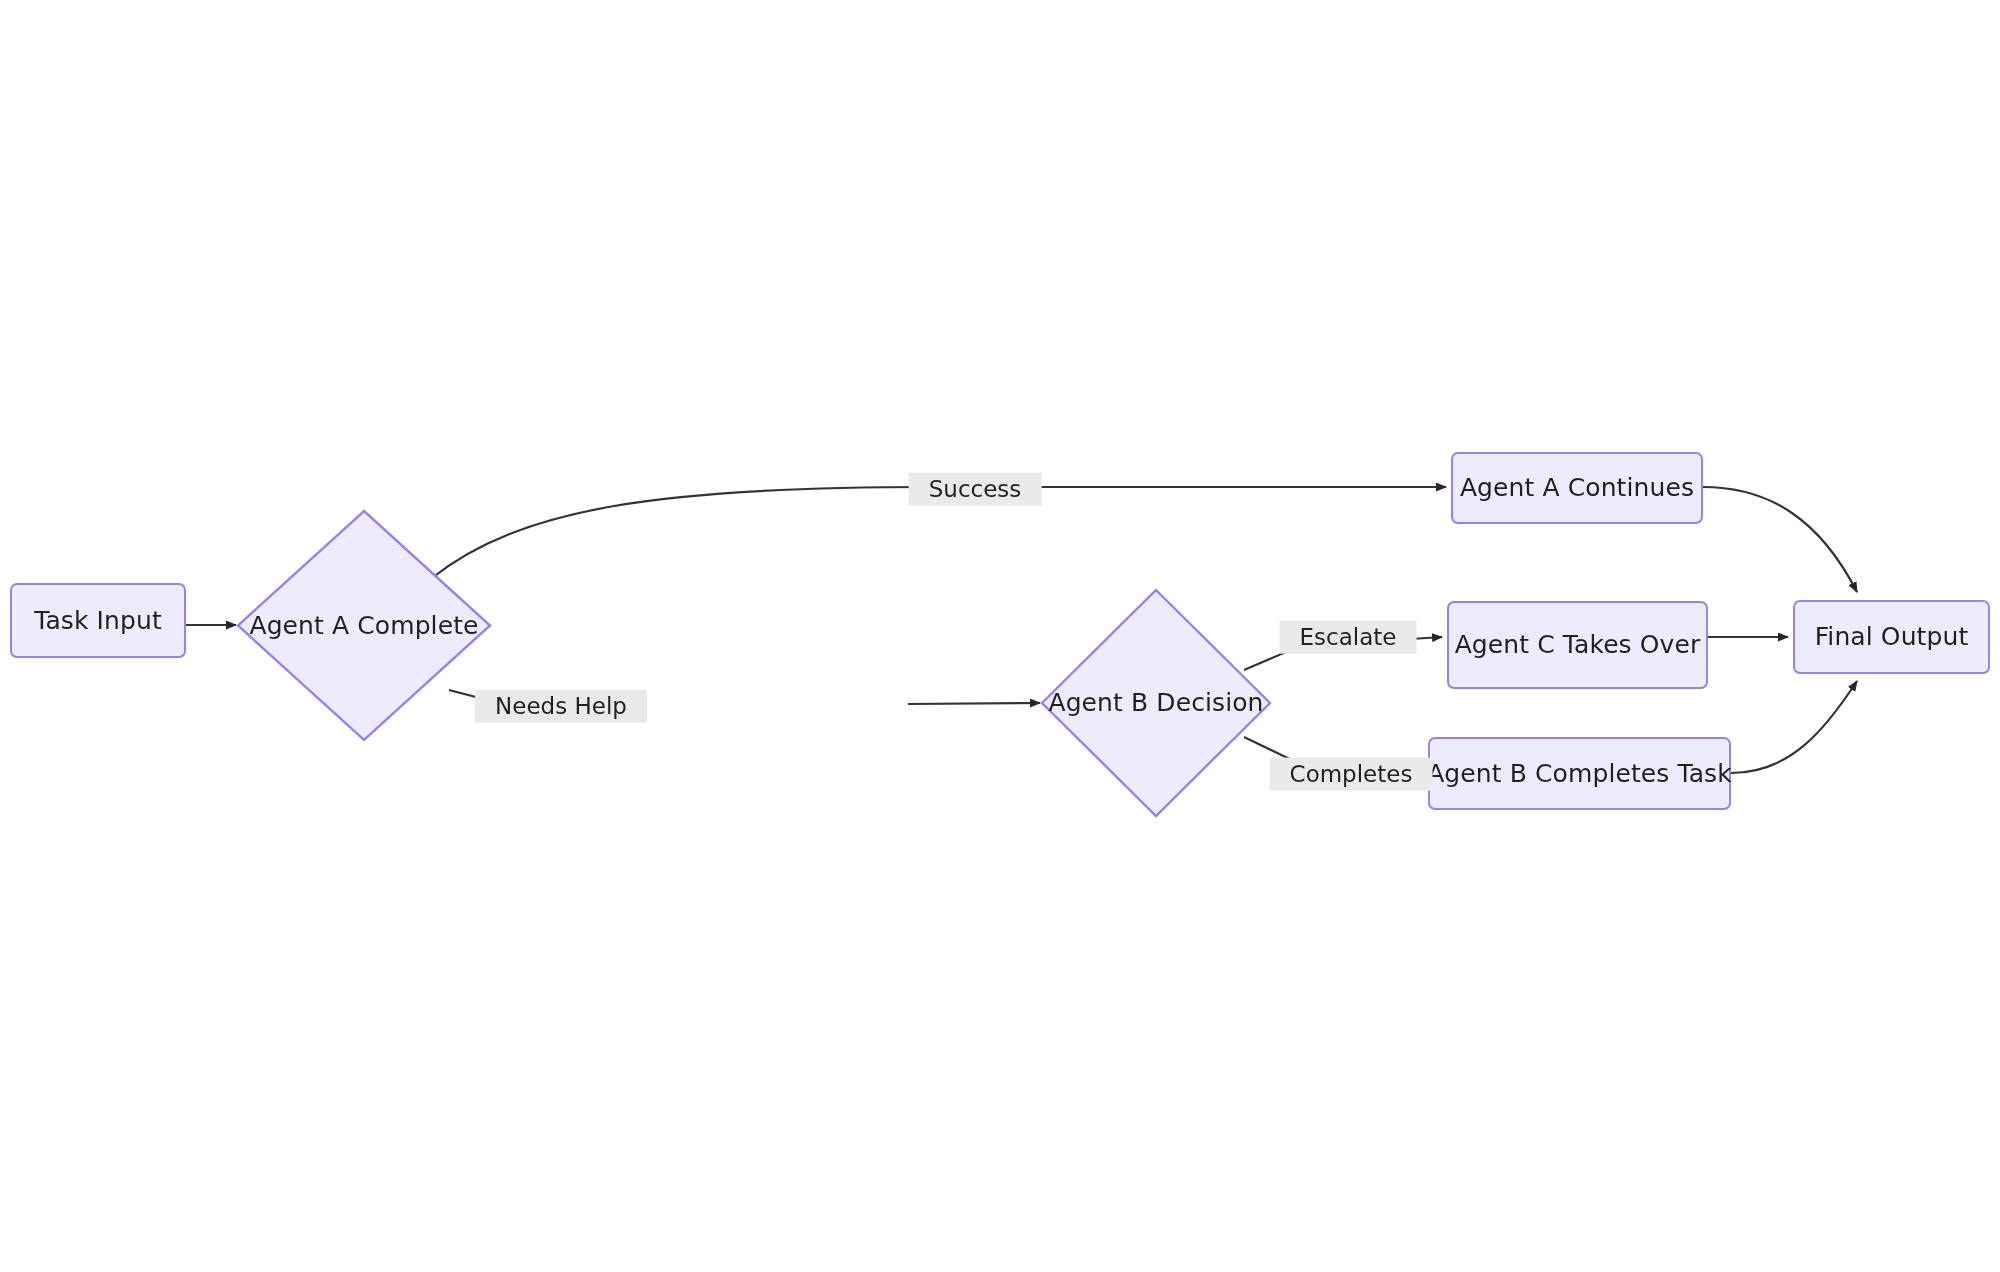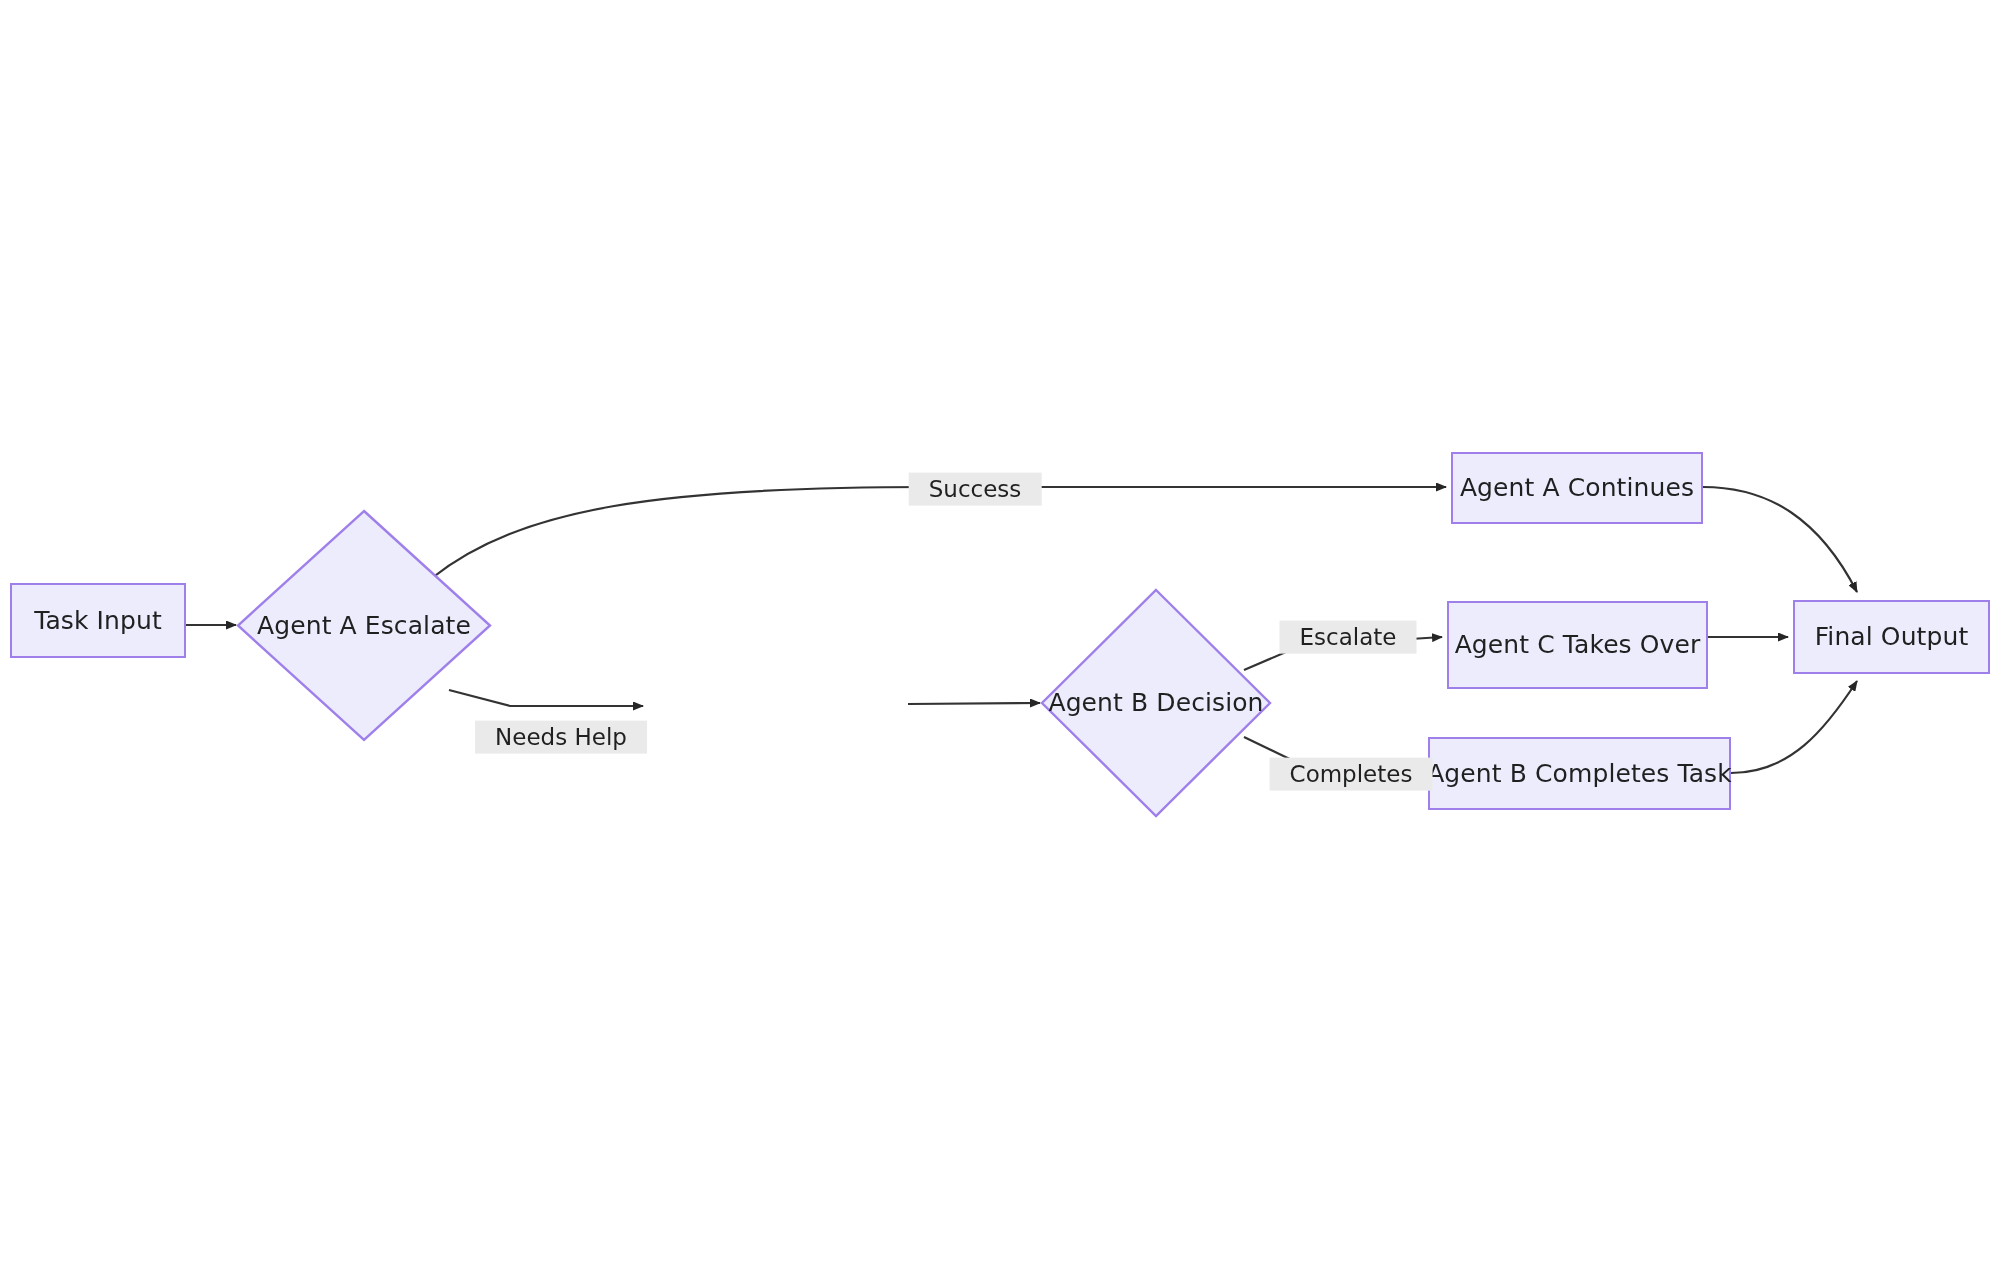--- a/index.html
+++ b/index.html
@@ -34,21 +34,21 @@
     justify-content: center;
     color: #1f2020;
     font-size: 25px;
     line-height: 1.1;
     letter-spacing: 0.1px;
     white-space: nowrap;
   }
   .node-rect {
     background: #ececfd;
     border: 2px solid #9f7fea;
-    border-radius: 0;
+    border-radius: 7px;
   }
   .node-diamond {
     background: transparent;
     border: none;
   }
   .node-diamond .diamond-shape {
     position: absolute;
     left: 0;
     top: 0;
     width: 100%;
@@ -102,21 +102,21 @@
   </svg>
 
   <div class="node node-rect" style="left:10px; top:583px; width:176px; height:75px;">
     <span>Task Input</span>
   </div>
 
   <div class="node node-diamond" style="left:236px; top:509px; width:256px; height:233px;">
     <svg class="diamond-shape" viewBox="0 0 256 233" preserveAspectRatio="none" xmlns="http://www.w3.org/2000/svg">
       <polygon points="128,2 254,116.5 128,231 2,116.5" fill="#ececfd" stroke="#9f7fea" stroke-width="2.4"></polygon>
     </svg>
-    <span class="diamond-label">Agent A Escalate</span>
+    <span class="diamond-label">Agent A Complete</span>
   </div>
 
 
   <div class="node node-diamond" style="left:1040px; top:588px; width:232px; height:230px;">
     <svg class="diamond-shape" viewBox="0 0 232 230" preserveAspectRatio="none" xmlns="http://www.w3.org/2000/svg">
       <polygon points="116,2 230,115 116,228 2,115" fill="#ececfd" stroke="#9f7fea" stroke-width="2.4"></polygon>
     </svg>
     <span class="diamond-label">Agent B Decision</span>
   </div>
 
@@ -131,19 +131,19 @@
   <div class="node node-rect" style="left:1428px; top:737px; width:303px; height:73px;">
     <span>Agent B Completes Task</span>
   </div>
 
   <div class="node node-rect" style="left:1793px; top:600px; width:197px; height:74px;">
     <span>Final Output</span>
   </div>
 
   <div class="edge-label" style="left:975px; top:489px;">Success</div>
 
-  <div class="edge-label" style="left:561px; top:737px;">Needs Help</div>
+  <div class="edge-label" style="left:561px; top:706px;">Needs Help</div>
 
   <div class="edge-label" style="left:1348px; top:637px;">Escalate</div>
 
   <div class="edge-label" style="left:1351px; top:774px;">Completes</div>
 
 </div>
 
 </body></html>

